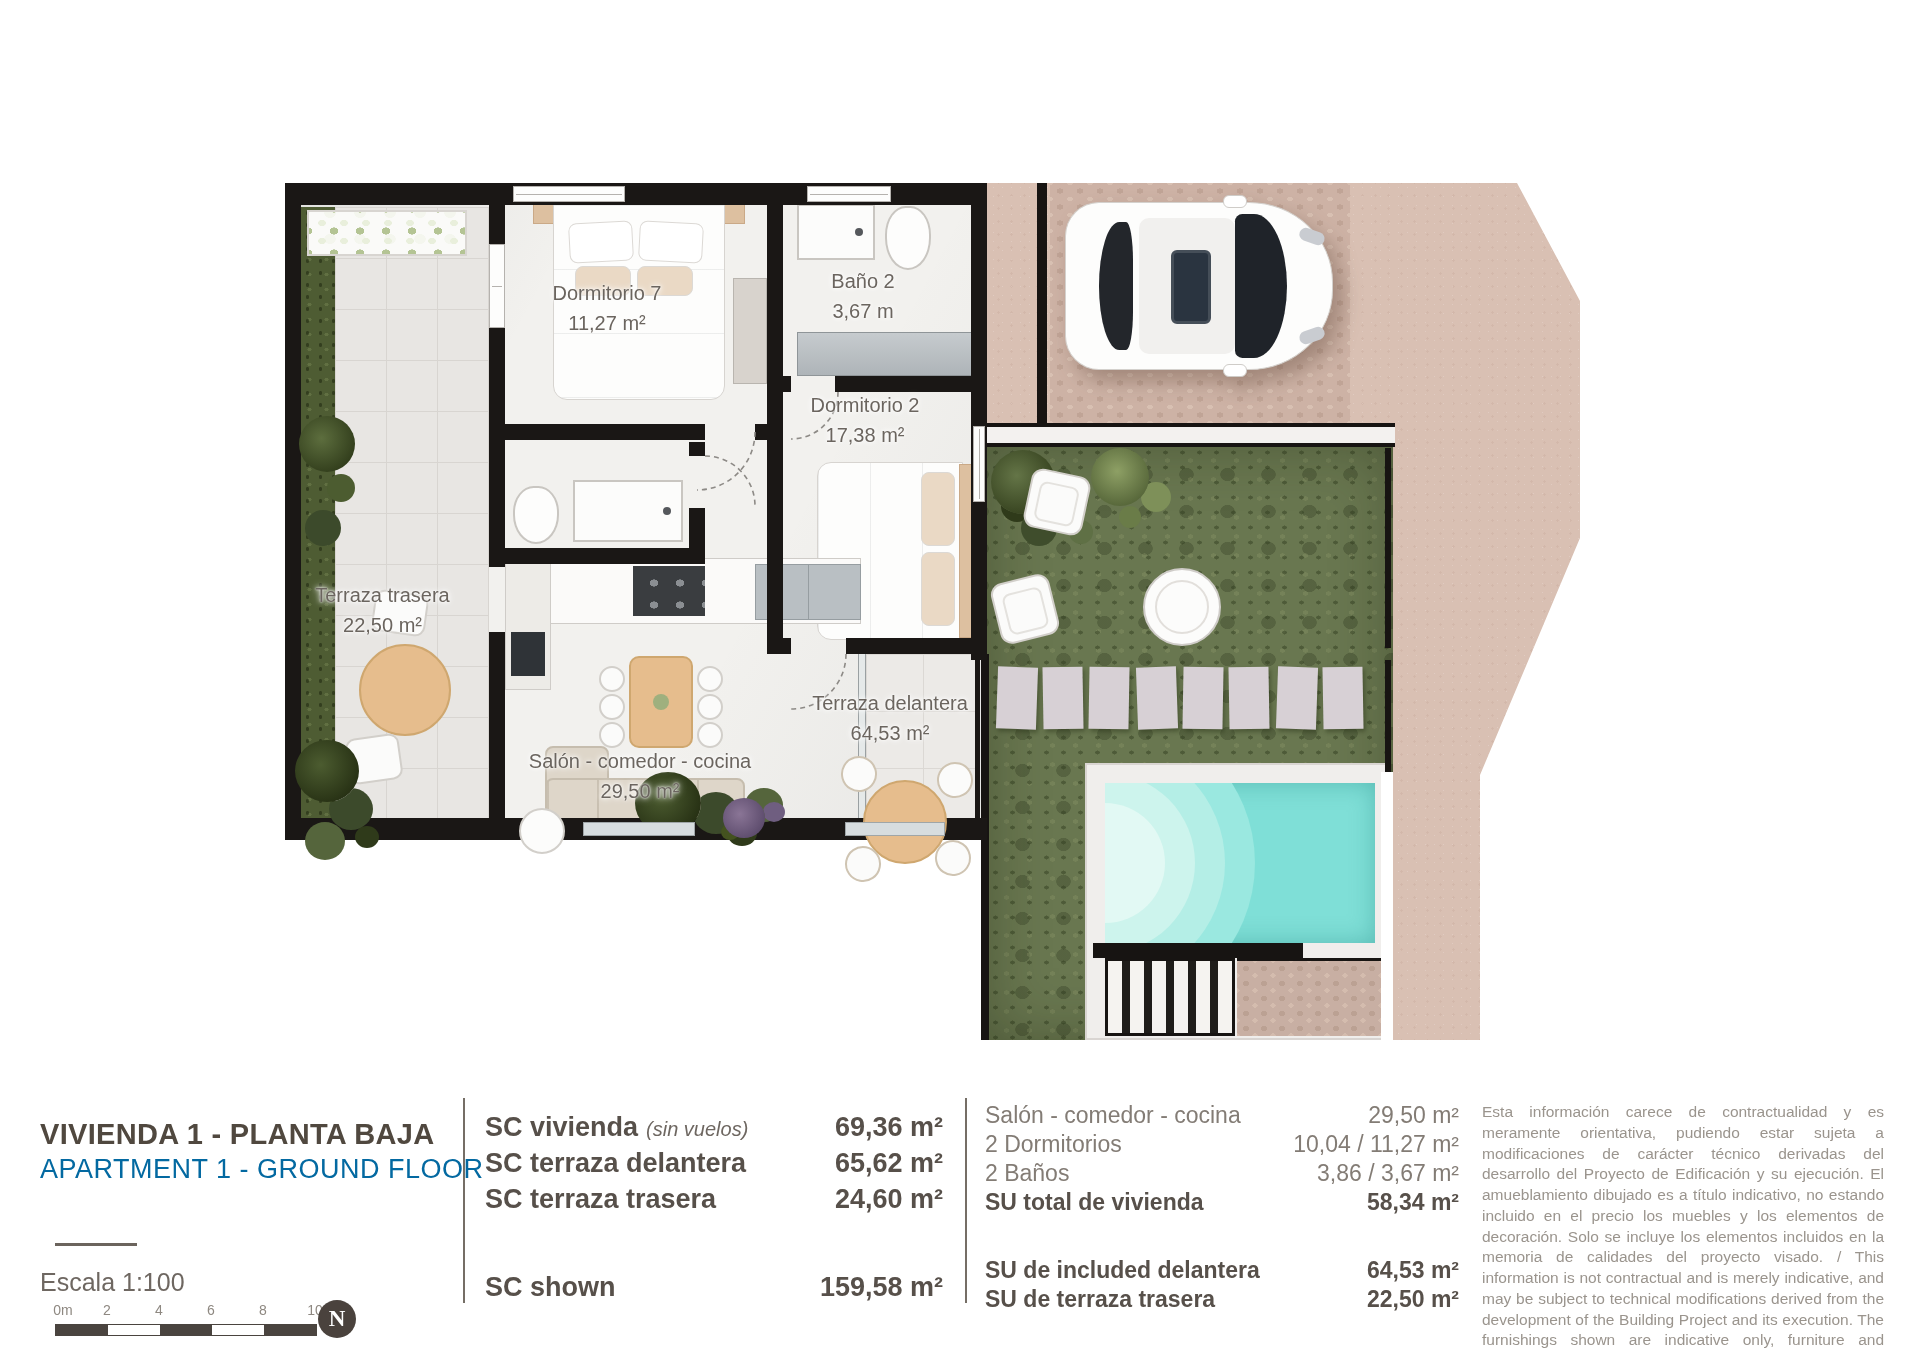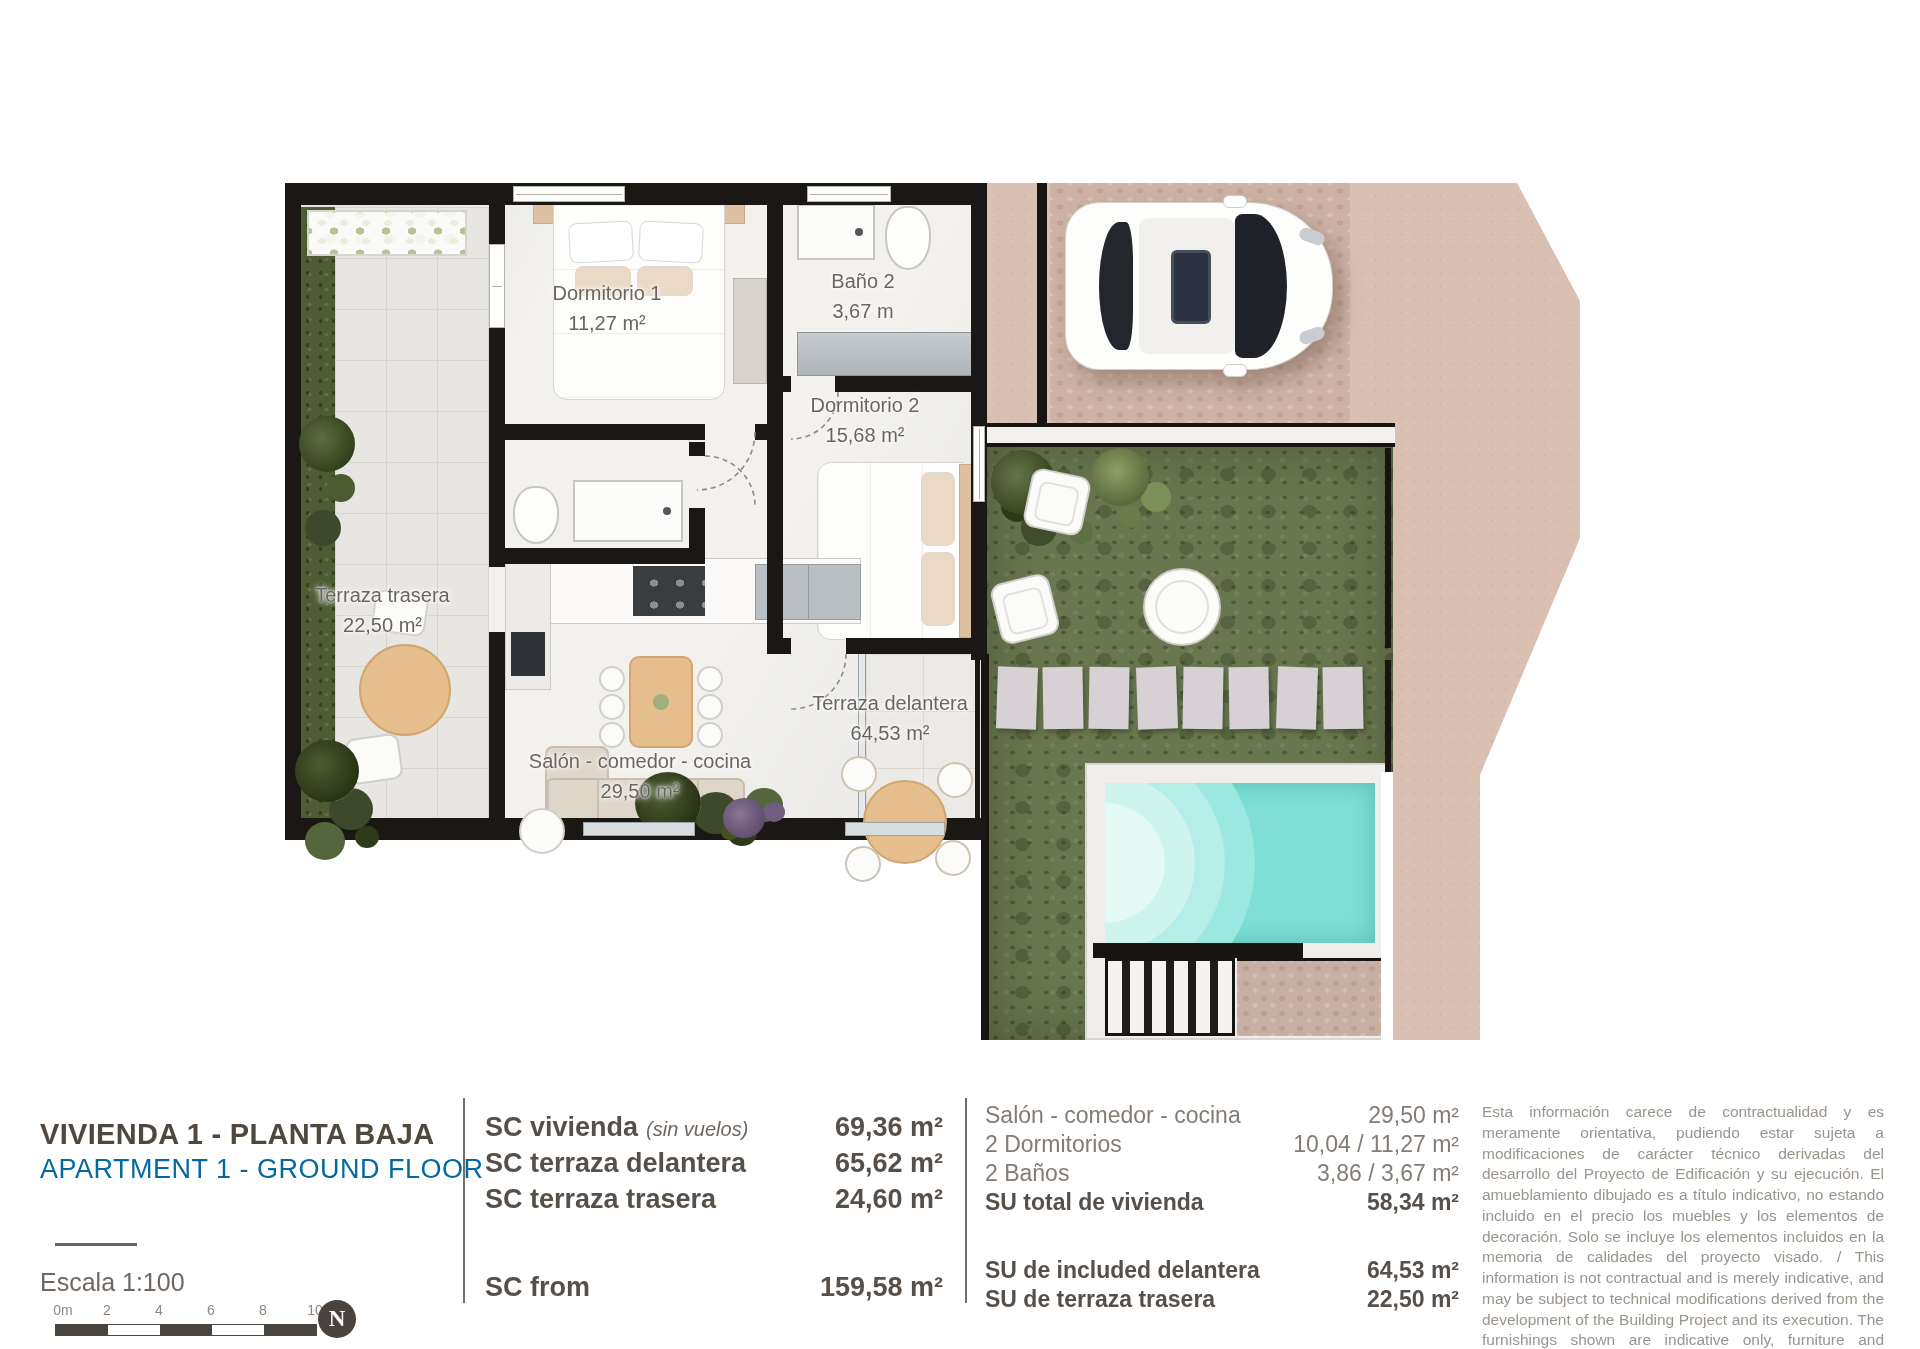--- a/index.html
+++ b/index.html
@@ -328,30 +328,30 @@
     <div class="abs win" style="left:204px; top:64px; width:16px; height:84px;"></div>
 
     <svg class="arcs" viewBox="0 0 760 665">
       <path d="M470,252 A58,58 0 0 1 412,310" fill="none" stroke="#8d8a86" stroke-width="1.6" stroke-dasharray="5 4"></path>
       <path d="M553,212 A47,47 0 0 1 506,259" fill="none" stroke="#8d8a86" stroke-width="1.6" stroke-dasharray="5 4"></path>
       <path d="M561,474 A55,55 0 0 1 506,529" fill="none" stroke="#8d8a86" stroke-width="1.6" stroke-dasharray="5 4"></path>
       <path d="M420,276 A50,50 0 0 1 470,326" fill="none" stroke="#8d8a86" stroke-width="1.6" stroke-dasharray="5 4"></path>
     </svg>
 
     <div class="room-label" style="left:212px; top:98px; width:220px;">
-      <div>Dormitorio 1</div>
+      <div>Dormitorio 7</div>
       <div>11,27 m²</div>
     </div>
     <div class="room-label" style="left:478px; top:86px; width:200px;">
       <div>Baño 2</div>
       <div>3,67 m</div>
     </div>
     <div class="room-label" style="left:470px; top:210px; width:220px;">
       <div>Dormitorio 2</div>
-      <div>15,68 m²</div>
+      <div>17,38 m²</div>
     </div>
     <div class="room-label" style="left:0px; top:400px; width:195px;">
       <div>Terraza trasera</div>
       <div>22,50 m²</div>
     </div>
     <div class="room-label" style="left:230px; top:566px; width:250px;">
       <div>Salón - comedor - cocina</div>
       <div>29,50 m²</div>
     </div>
     <div class="room-label" style="left:495px; top:508px; width:220px;">
@@ -391,21 +391,21 @@
       <div class="sc-row">
         <span class="sc-label">SC terraza delantera</span>
         <span class="sc-val">65,62 m²</span>
       </div>
       <div class="sc-row">
         <span class="sc-label">SC terraza trasera</span>
         <span class="sc-val">24,60 m²</span>
       </div>
     </div>
     <div class="sc-total sc-row">
-      <span class="sc-label">SC from</span>
+      <span class="sc-label">SC shown</span>
       <span class="sc-val">159,58 m²</span>
     </div>
 
     <div class="su-block">
       <div class="su-row">
         <span class="l">Salón - comedor - cocina</span>
         <span class="v">29,50 m²</span>
       </div>
       <div class="su-row">
         <span class="l">2 Dormitorios</span>

